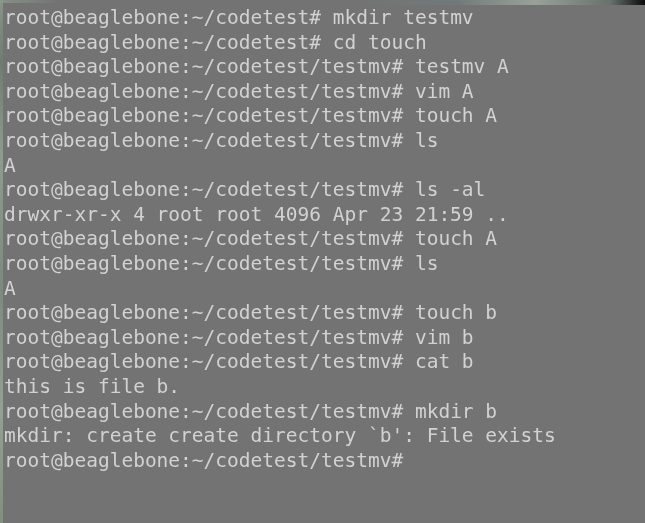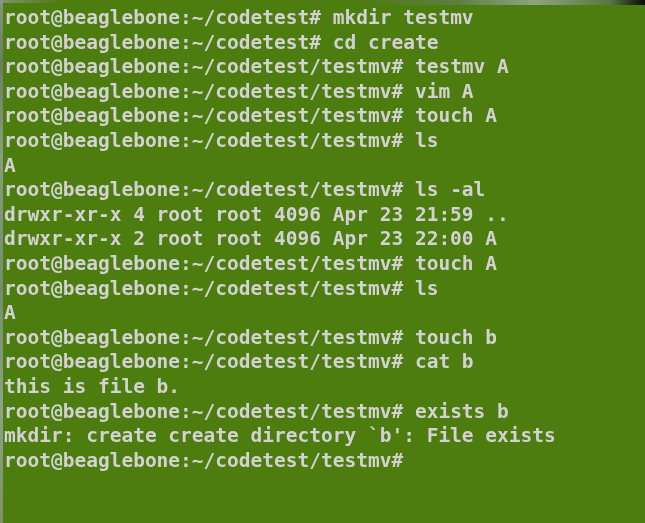--- a/index.html
+++ b/index.html
@@ -4,24 +4,23 @@
 <style>
   html, body {
     margin: 0;
     padding: 0;
     background: #000000;
   }
   #terminal {
     position: relative;
     width: 645px;
     height: 523px;
-    background: #4d7c0f;
+    background: #737373;
     overflow: hidden;
     font-family: "DejaVu Sans Mono", "Liberation Mono", monospace;
-    font-weight: bold;
   }
   
   #edge-left {
     position: absolute;
     left: 0; top: 0;
     width: 3px; height: 523px;
     background: linear-gradient(to bottom,
       #8d9a8d 0%, #6f7d70 12%, #93a394 30%,
       #7e8d80 55%, #9aa89a 78%, #86947f 100%);
     opacity: 0.85;
@@ -70,33 +69,33 @@
 <body>
 
 <div id="terminal">
 
   <div id="edge-left"></div>
   <div id="edge-top-left"></div>
   <div id="edge-top-right"></div>
 
   <div id="screen">
       <div class="line"><span>root@beaglebone:~/codetest# </span><span>mkdir testmv</span></div>
-      <div class="line"><span>root@beaglebone:~/codetest# </span><span>cd create</span></div>
+      <div class="line"><span>root@beaglebone:~/codetest# </span><span>cd touch</span></div>
       <div class="line"><span>root@beaglebone:~/codetest/testmv# </span><span>testmv A</span></div>
       <div class="line"><span>root@beaglebone:~/codetest/testmv# </span><span>vim A</span></div>
       <div class="line"><span>root@beaglebone:~/codetest/testmv# </span><span>touch A</span></div>
       <div class="line"><span>root@beaglebone:~/codetest/testmv# </span><span>ls</span></div>
       <div class="line"><span>A</span></div>
       <div class="line"><span>root@beaglebone:~/codetest/testmv# </span><span>ls -al</span></div>
       <div class="line"><span>drwxr-xr-x 4 root root 4096 Apr 23 21:59 ..</span></div>
-      <div class="line"><span>drwxr-xr-x 2 root root 4096 Apr 23 22:00 A</span></div>
       <div class="line"><span>root@beaglebone:~/codetest/testmv# </span><span>touch A</span></div>
       <div class="line"><span>root@beaglebone:~/codetest/testmv# </span><span>ls</span></div>
       <div class="line"><span>A</span></div>
       <div class="line"><span>root@beaglebone:~/codetest/testmv# </span><span>touch b</span></div>
+      <div class="line"><span>root@beaglebone:~/codetest/testmv# </span><span>vim b</span></div>
       <div class="line"><span>root@beaglebone:~/codetest/testmv# </span><span>cat b</span></div>
       <div class="line"><span>this is file b.</span></div>
-      <div class="line"><span>root@beaglebone:~/codetest/testmv# </span><span>exists b</span></div>
+      <div class="line"><span>root@beaglebone:~/codetest/testmv# </span><span>mkdir b</span></div>
       <div class="line"><span>mkdir: create create directory `b': File exists</span></div>
       <div class="line"><span>root@beaglebone:~/codetest/testmv# </span><span></span></div>
     </div>
 
 </div>
 
 </body></html>

